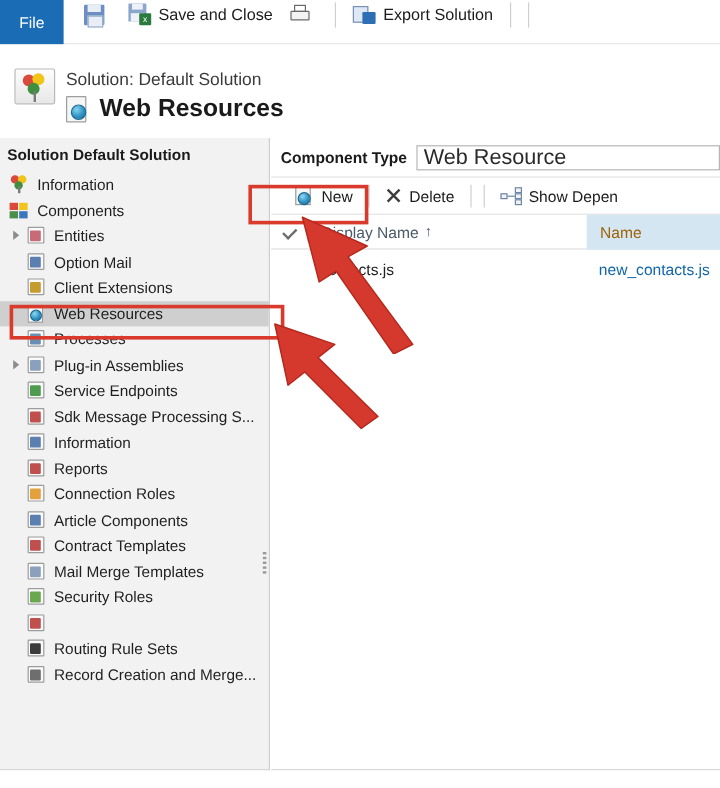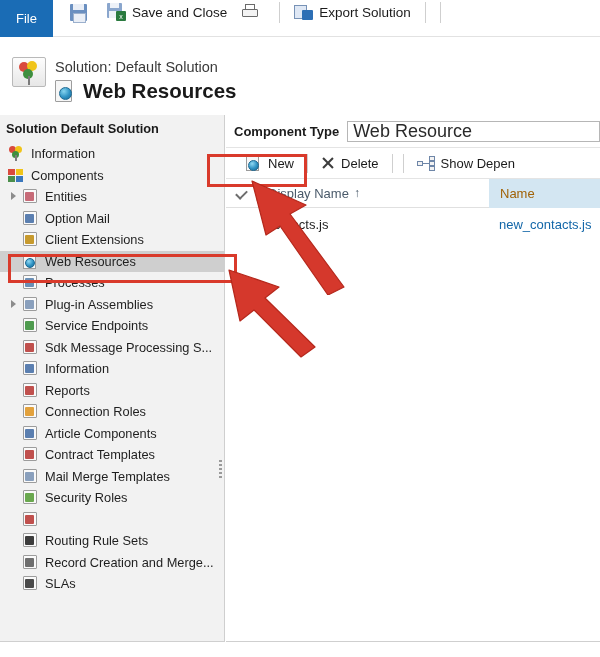--- a/index.html
+++ b/index.html
@@ -436,28 +436,20 @@
           <span class="ti-label">Routing Rule Sets</span>
         </li>
         <li class="tree-item indent">
           <span class="twisty empty"></span>
           <span class="ti-icon">
             <span class="i-gen"></span>
             <span class="i-acc" style="left:3px;top:3px;width:9px;height:9px;background:#6e6e6e;"></span>
           </span>
           <span class="ti-label">Record Creation and Merge...</span>
         </li>
-        <li class="tree-item indent">
-          <span class="twisty empty"></span>
-          <span class="ti-icon">
-            <span class="i-gen"></span>
-            <span class="i-acc" style="left:3px;top:3px;width:9px;height:9px;background:#4a4a4a;"></span>
-          </span>
-          <span class="ti-label">SLAs</span>
-        </li>
       </ul>
   </div>
 
   <div class="splitter">
     <span></span>
       <span></span>
       <span></span>
       <span></span>
       <span></span>
   </div>

